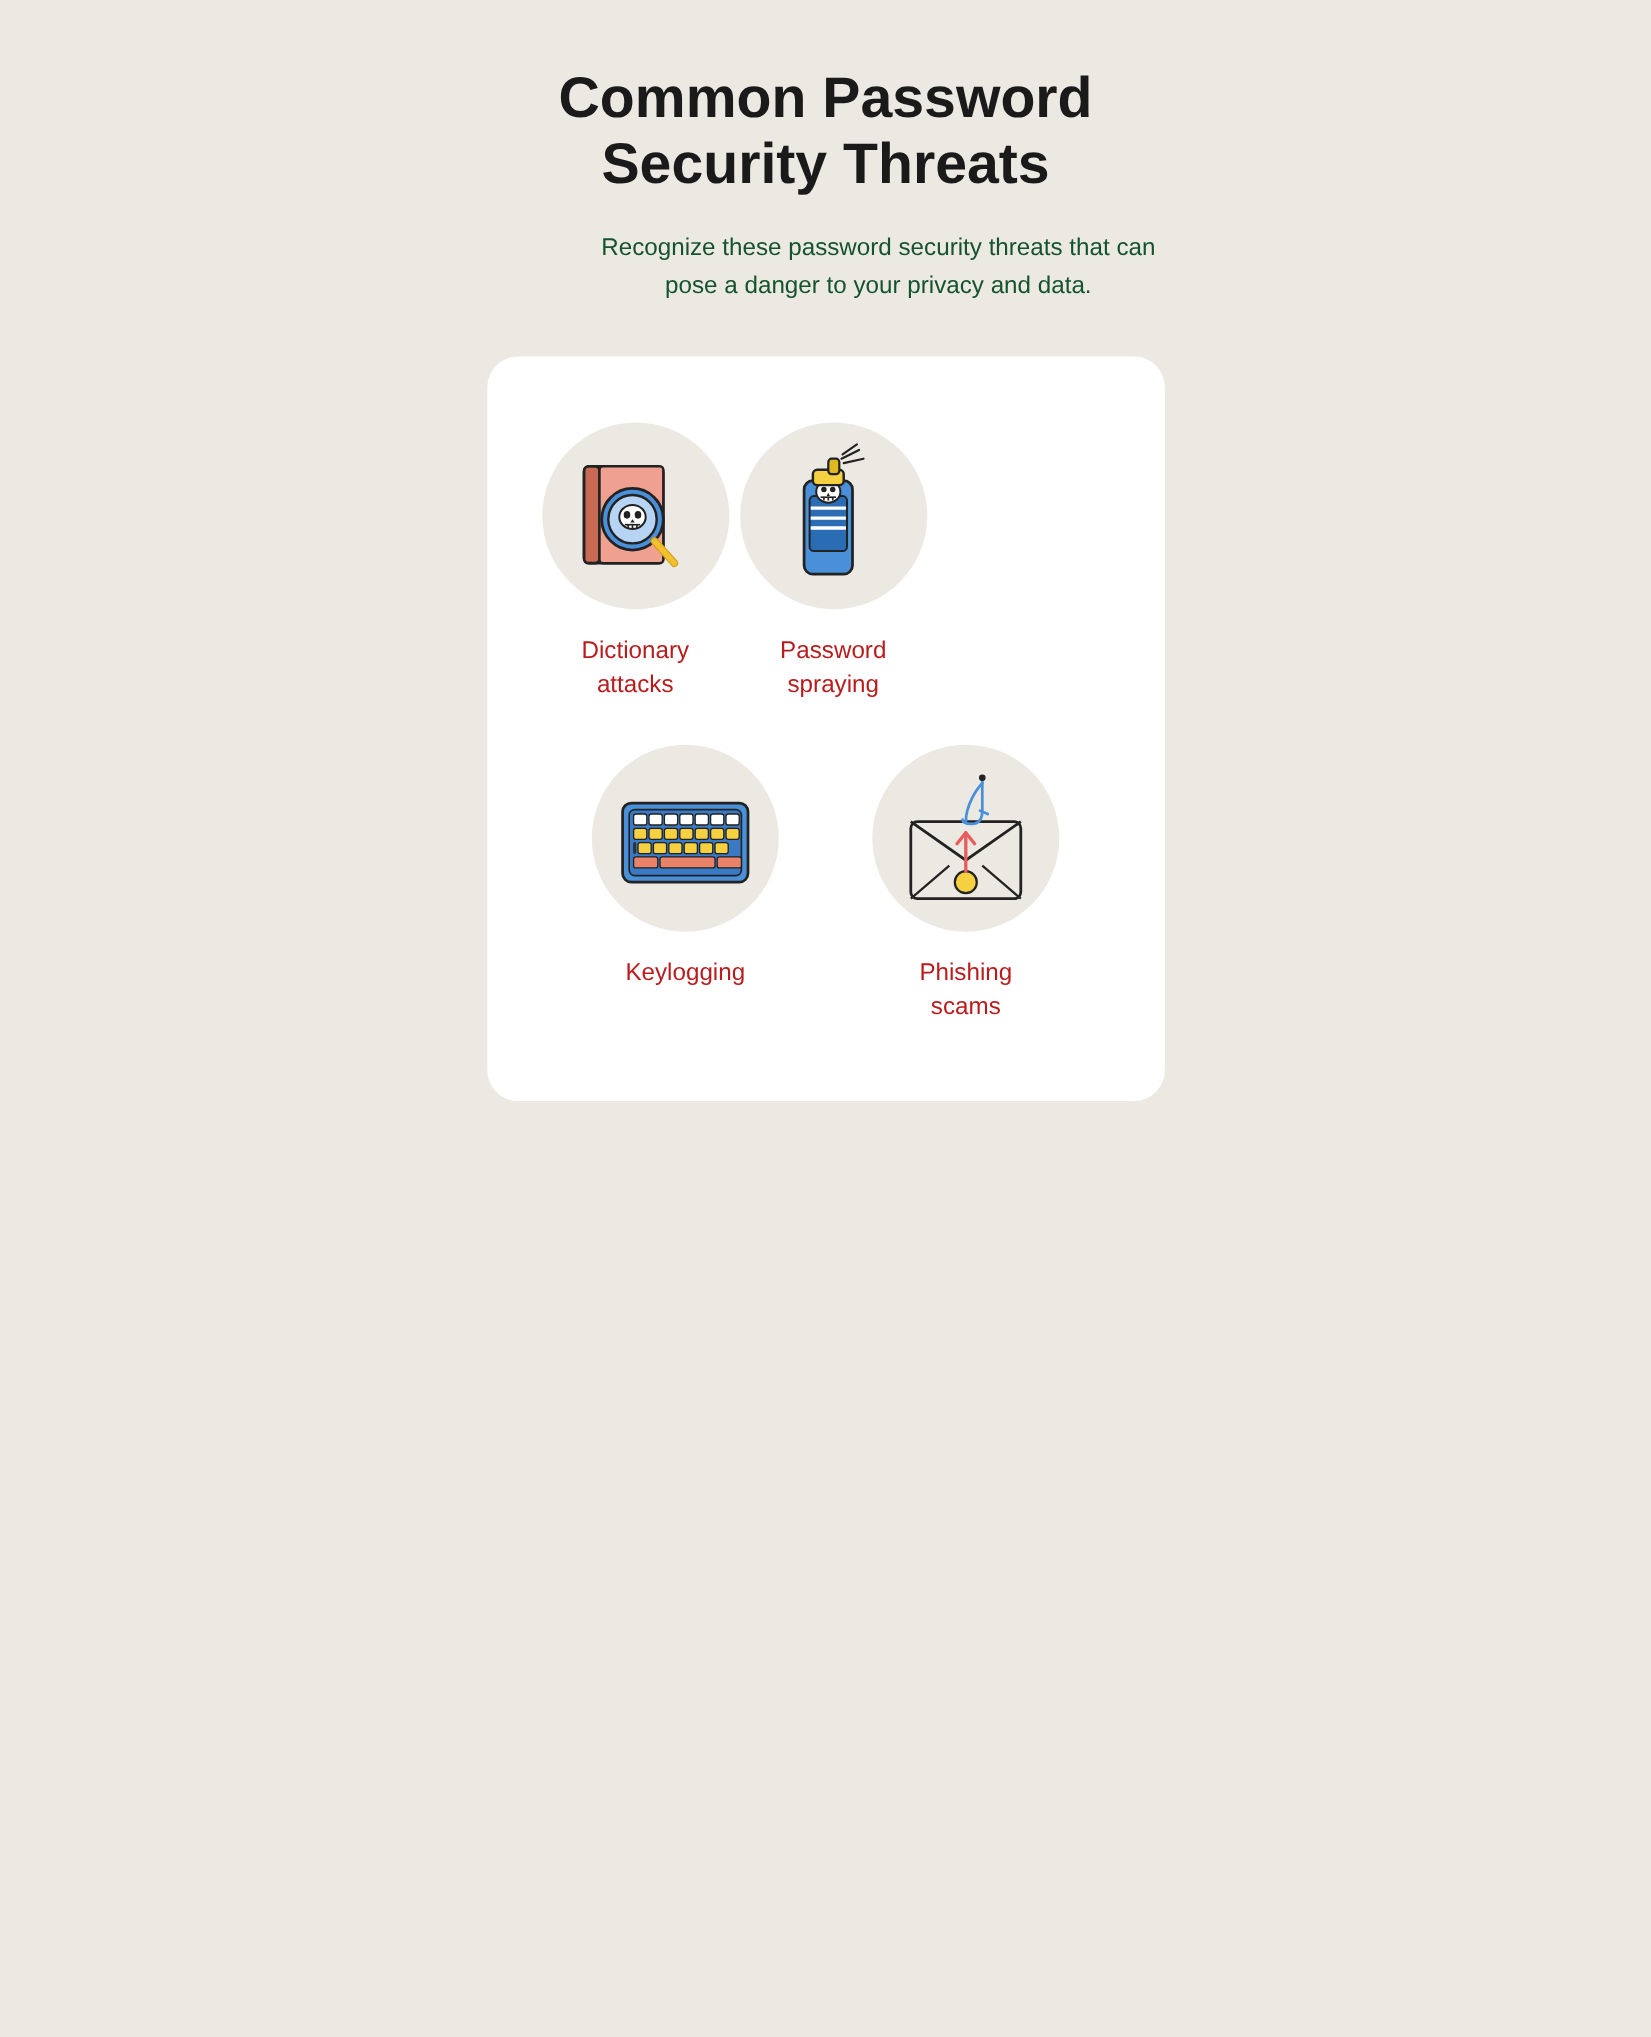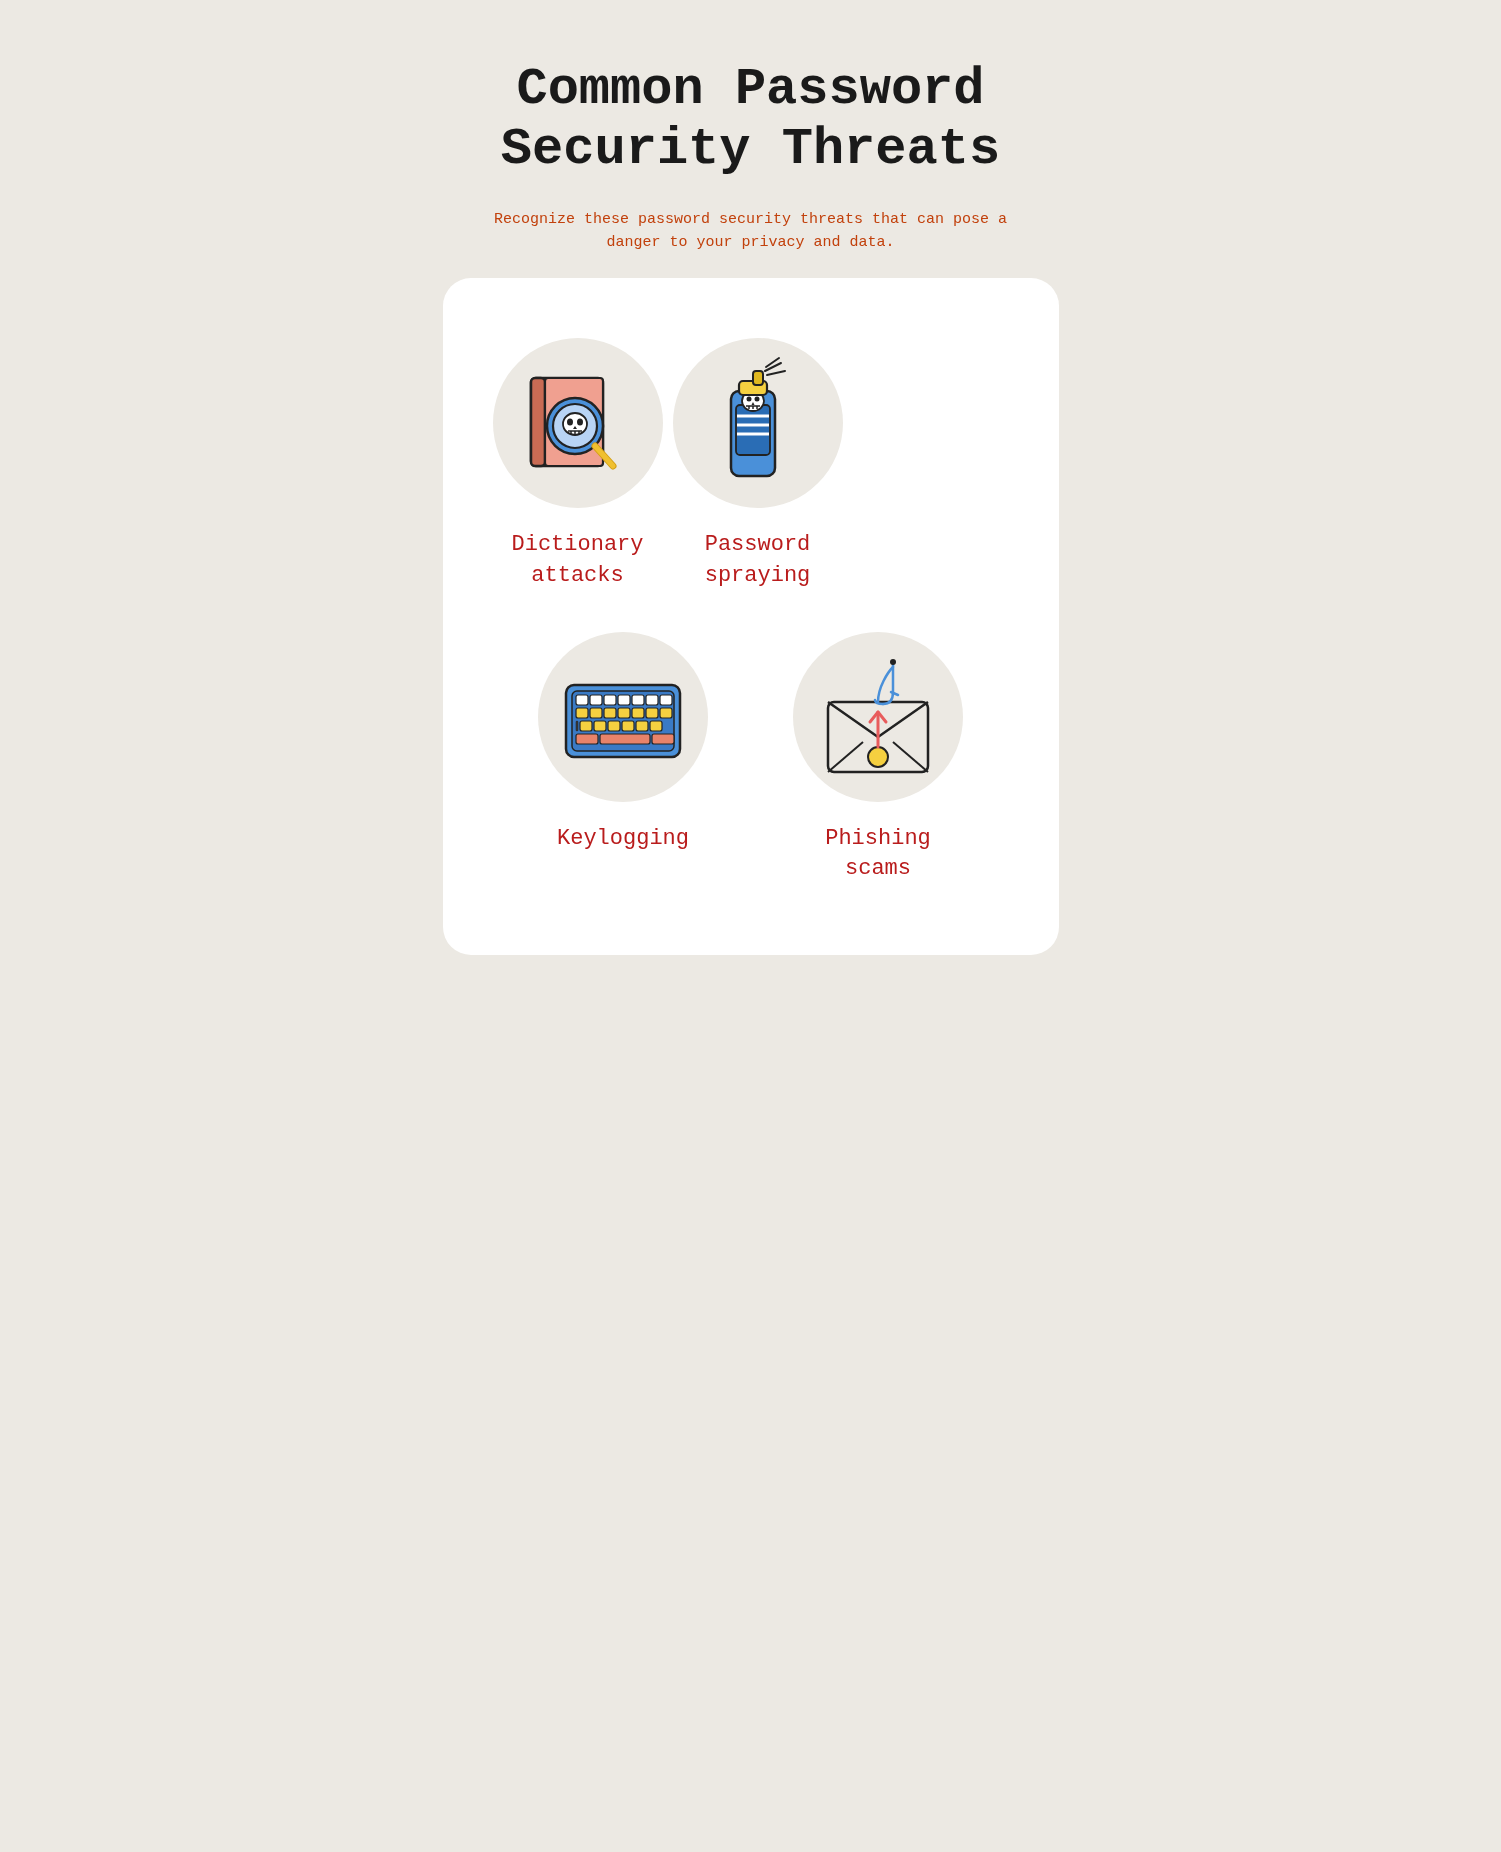--- a/index.html
+++ b/index.html
@@ -11,39 +11,38 @@
       justify-content: center;
       align-items: flex-start;
       min-height: 100vh;
       padding: 60px 20px;
     }
 
     .page-container {
       width: 616px;
       display: flex;
       flex-direction: column;
-      align-items: center;
-      font-family: Liberation Mono, monospace;
+      align-items: flex-end;
     }
 
     .main-title {
       font-size: 52px;
       font-weight: 800;
       color: #1a1a1a;
       text-align: center;
       line-height: 1.15;
       margin-bottom: 28px;
     }
 
     .subtitle {
-      font-size: 15px;
-      color: #c2410c;
+      font-size: 22px;
+      color: #14532d;
       text-align: center;
       line-height: 1.55;
-      margin-bottom: 24px;
+      margin-bottom: 48px;
       max-width: 520px;
     }
 
     .card {
       background: #ffffff;
       border-radius: 28px;
       padding: 60px 50px 70px;
       width: 100%;
     }
 

